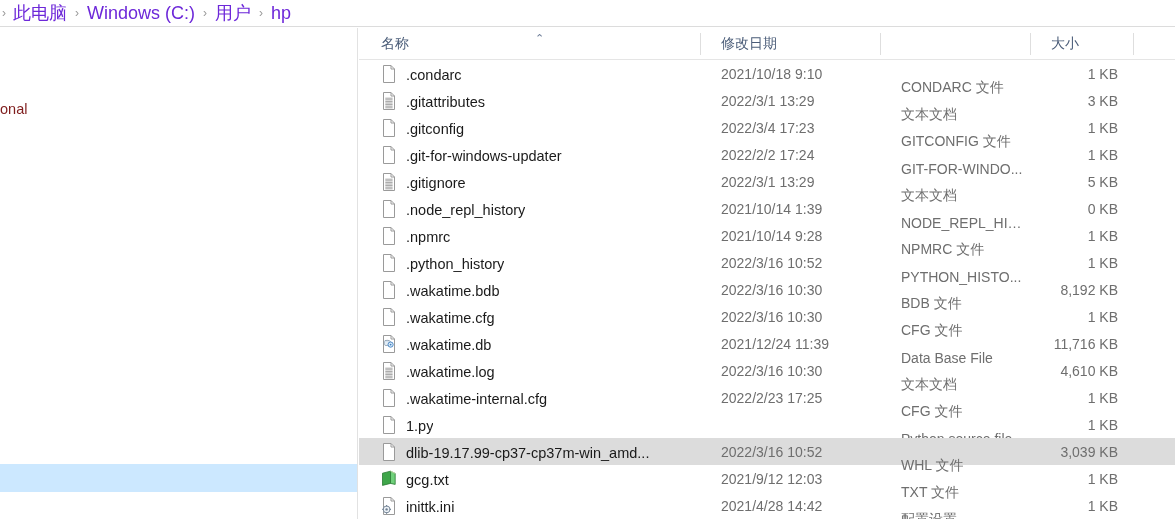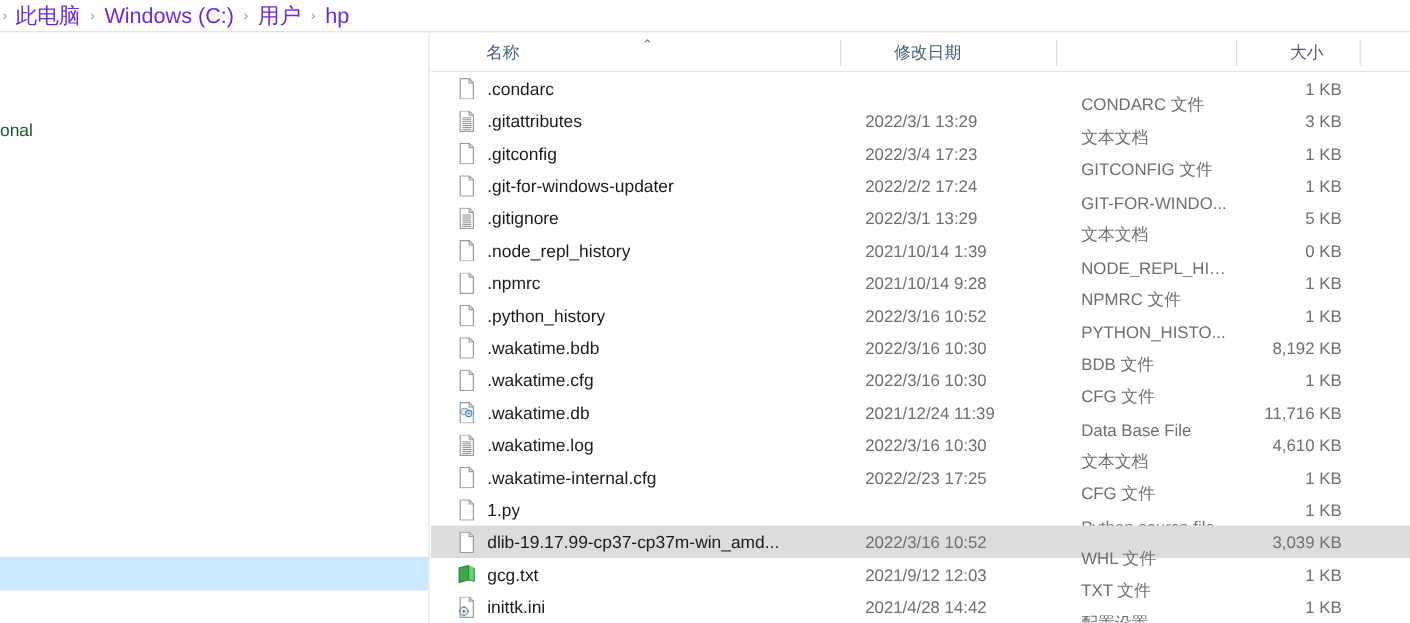--- a/index.html
+++ b/index.html
@@ -54,21 +54,21 @@
     width: 358px;
     height: 491px;
     background: #ffffff;
     border-right: 1px solid #e2e2e2;
     overflow: hidden;
   }
   .nav-clip-text {
     position: absolute;
     left: 0; top: 74px;
     font-size: 14.5px;
-    color: #14532d;
+    color: #7f1d1d;
     line-height: 1;
     white-space: nowrap;
   }
   .nav-selected-bar {
     position: absolute;
     left: 0;
     top: 436px;
     width: 357px;
     height: 28px;
     background: #cce8ff;
@@ -94,21 +94,20 @@
   .col-header .cell {
     position: absolute;
     top: 0;
     height: 31px;
     display: flex;
     align-items: center;
     color: #4a5c78;
     font-size: 14px;
     white-space: nowrap;
     overflow: hidden;
-    margin-left: 24px;
   }
   .col-header .cell.name { left: 22px; width: 320px; }
   .col-header .cell.date { left: 351px; width: 170px; padding-left: 11px; }
   .col-header .cell.type { left: 531px; width: 140px; padding-left: 11px; }
   .col-header .cell.size { left: 681px; width: 95px; padding-left: 11px; }
 
   .hdr-divider {
     position: absolute;
     top: 5px;
     width: 1px;
@@ -239,20 +238,21 @@
         <div class="row">
           <div class="cell-name">
             <span class="ficon">
               <svg width="16" height="18" viewBox="0 0 16 18">
                 <path d="M2.5 0.5 H10 L13.5 4 V17.5 H2.5 Z" fill="#ffffff" stroke="#9a9a9a" stroke-width="1"></path>
                 <path d="M10 0.5 V4 H13.5" fill="none" stroke="#9a9a9a" stroke-width="1"></path>
               </svg>
             </span>
             <span class="label">.condarc</span>
           </div>
+          <div class="cell-date">2021/10/18 9:10</div>
           <div class="cell-type">CONDARC 文件</div>
           <div class="cell-size">1 KB</div>
         </div>
         <div class="row">
           <div class="cell-name">
             <span class="ficon">
               <svg width="16" height="18" viewBox="0 0 16 18">
                 <path d="M2.5 0.5 H10 L13.5 4 V17.5 H2.5 Z" fill="#ffffff" stroke="#9a9a9a" stroke-width="1"></path>
                 <path d="M10 0.5 V4 H13.5" fill="none" stroke="#9a9a9a" stroke-width="1"></path>
                 <line x1="4.3" y1="6.2" x2="11.6" y2="6.2" stroke="#8a8a8a" stroke-width="0.8"></line>

